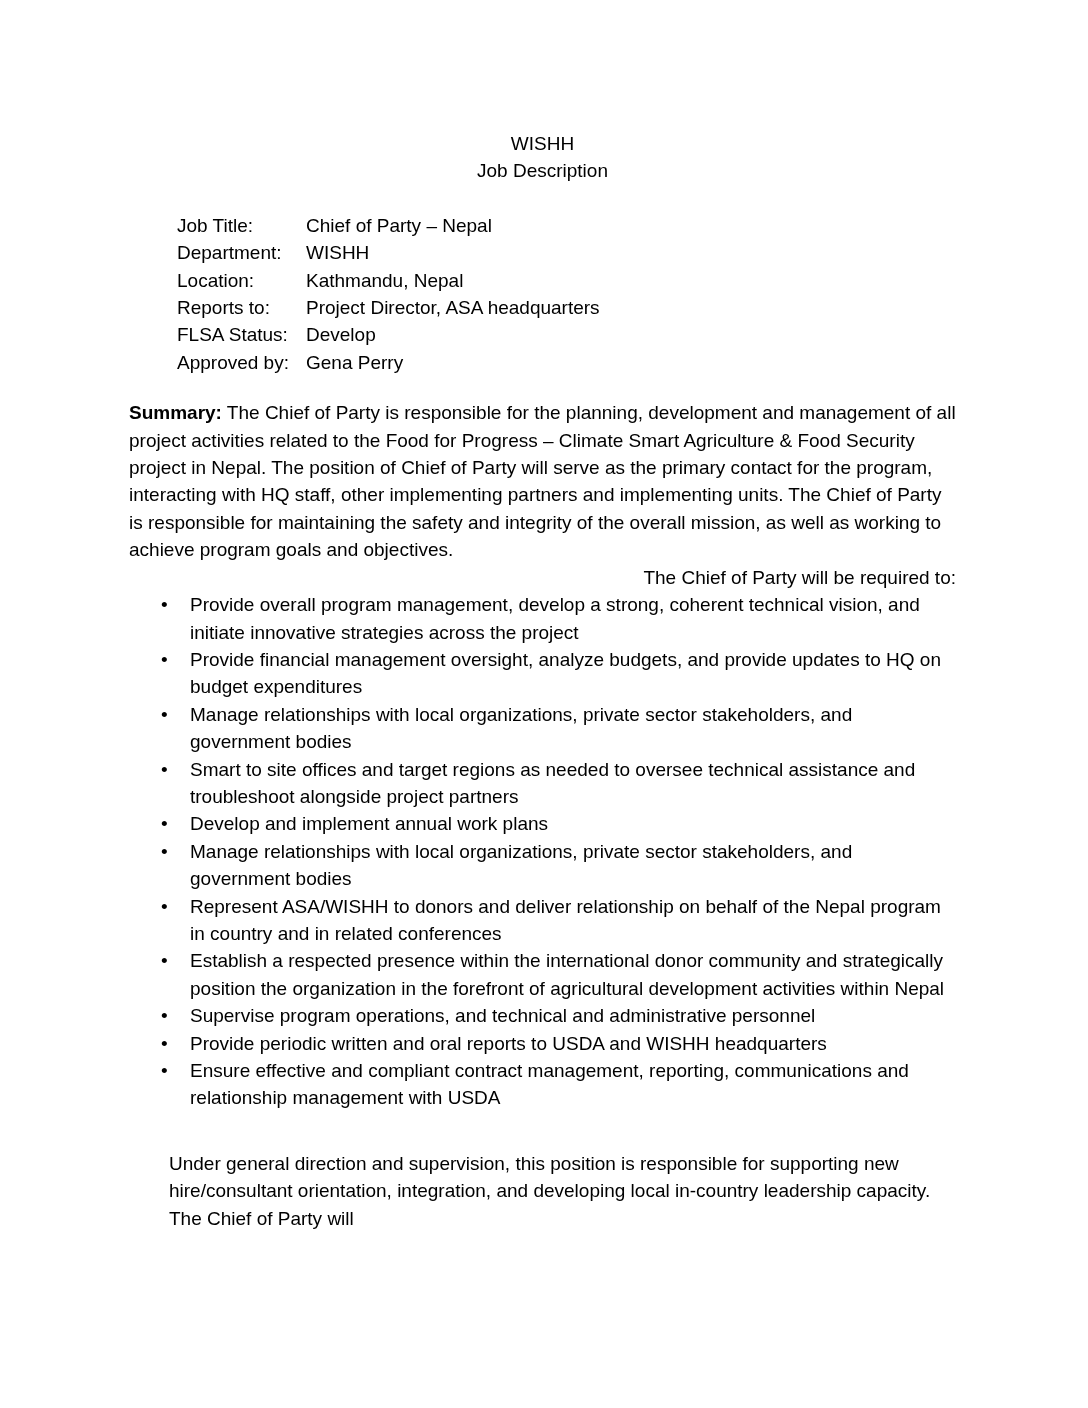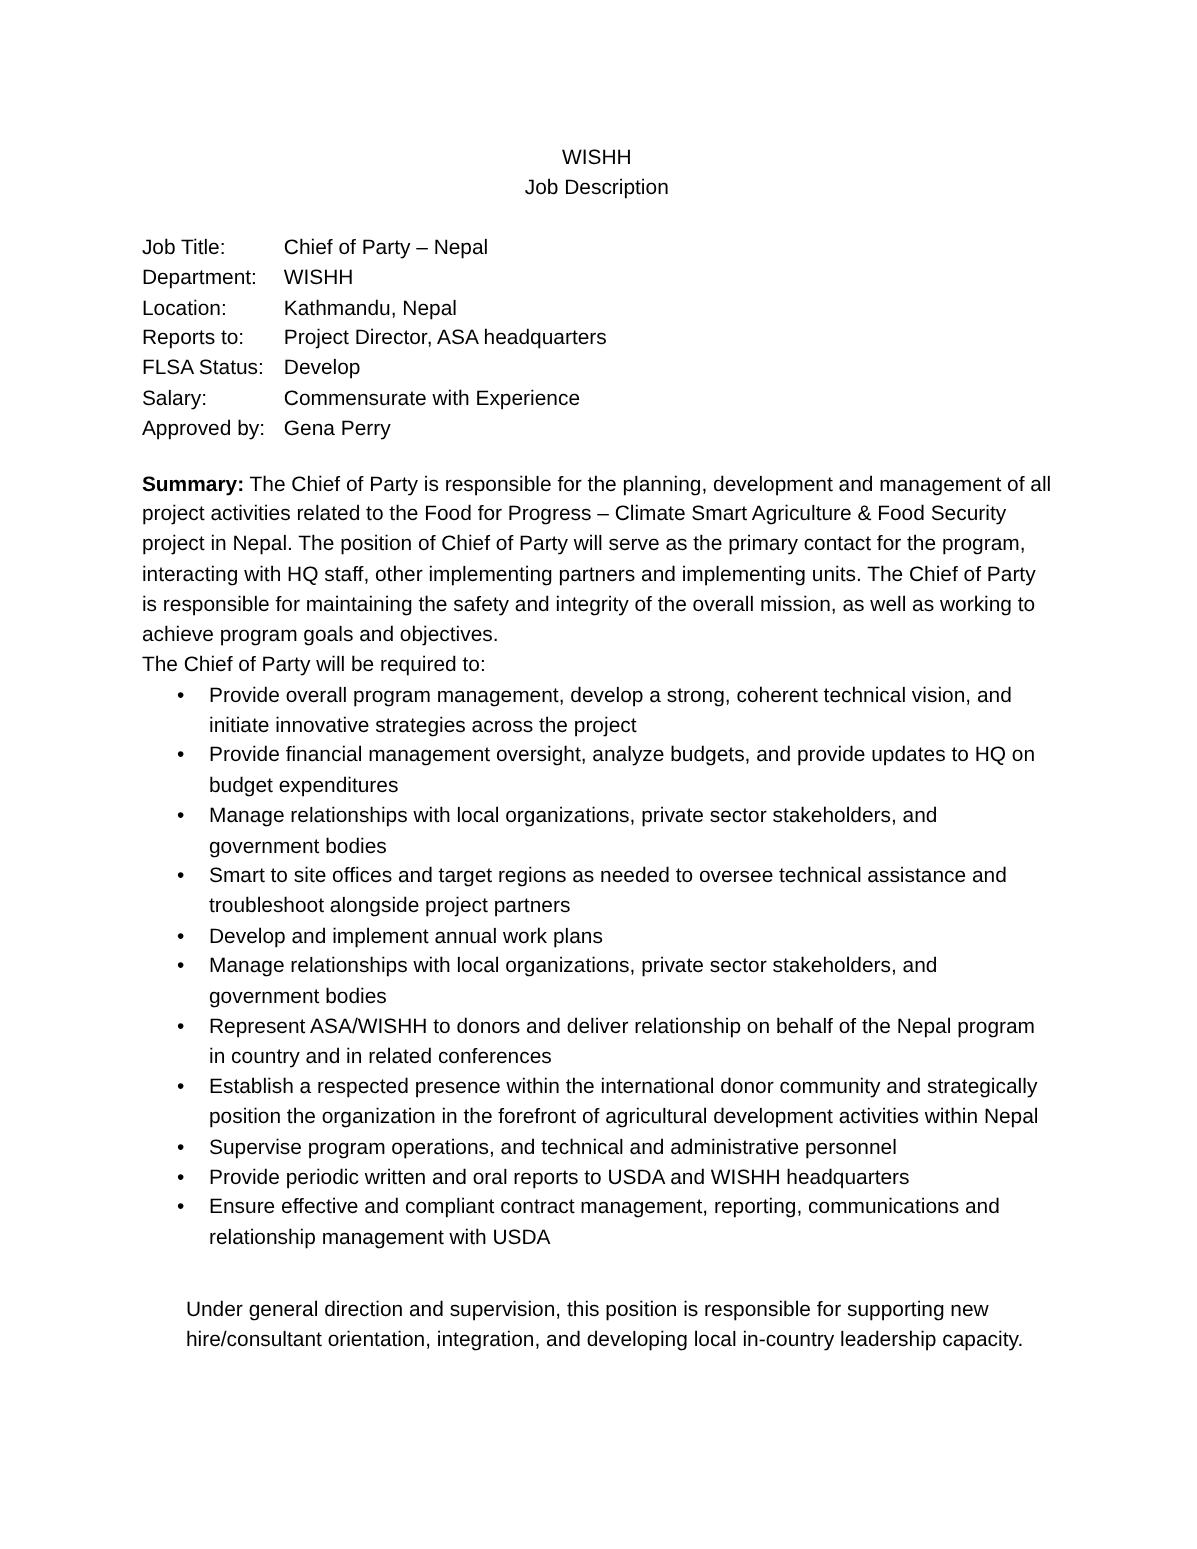--- a/index.html
+++ b/index.html
@@ -16,27 +16,27 @@
     overflow: hidden;
   }
   .content {
     position: absolute;
     top: 130px;
     left: 129px;
     width: 827px;
   }
   .doc-title-block { text-align: center; margin-bottom: 27px; }
   .doc-title, .doc-subtitle { display: block; }
-  .fields { margin-bottom: 23px; }
+  .fields { margin-bottom: 23px; margin-left: 48px; }
   .field-row { display: flex; }
   .field-label { width: 129px; flex: 0 0 129px; }
   .field-value { flex: 1; }
   .summary-paragraph { }
   .bold { font-weight: bold; }
-  .duties-intro { margin-bottom: 0; }
+  .duties-intro { margin-bottom: 0; text-align: right; }
   .duties-list { list-style: none; margin-bottom: 38px; }
   .duties-list li {
     position: relative;
     padding-left: 61px;
   }
   .bullet-glyph {
     position: absolute;
     left: 32px;
     top: 0;
   }
@@ -68,24 +68,20 @@
       </div>
       <div class="field-row">
         <span class="field-label">Reports to:</span>
         <span class="field-value">Project Director, ASA headquarters</span>
       </div>
       <div class="field-row">
         <span class="field-label">FLSA Status:</span>
         <span class="field-value">Develop</span>
       </div>
       <div class="field-row">
-        <span class="field-label">Salary:</span>
-        <span class="field-value">Commensurate with Experience</span>
-      </div>
-      <div class="field-row">
         <span class="field-label">Approved by:</span>
         <span class="field-value">Gena Perry</span>
       </div>
     </div>
 
     <p class="summary-paragraph"><span class="bold">Summary:</span><span> The Chief of Party is responsible for the planning, development and management of all project activities related to the Food for Progress – Climate Smart Agriculture &amp; Food Security project in Nepal. The position of Chief of Party will serve as the primary contact for the program, interacting with HQ staff, other implementing partners and implementing units.  The Chief of Party is responsible for maintaining the safety and integrity of the overall mission, as well as working to achieve program goals and objectives.</span></p>
 
     <p class="duties-intro">The Chief of Party will be required to:</p>
 
     <ul class="duties-list">

